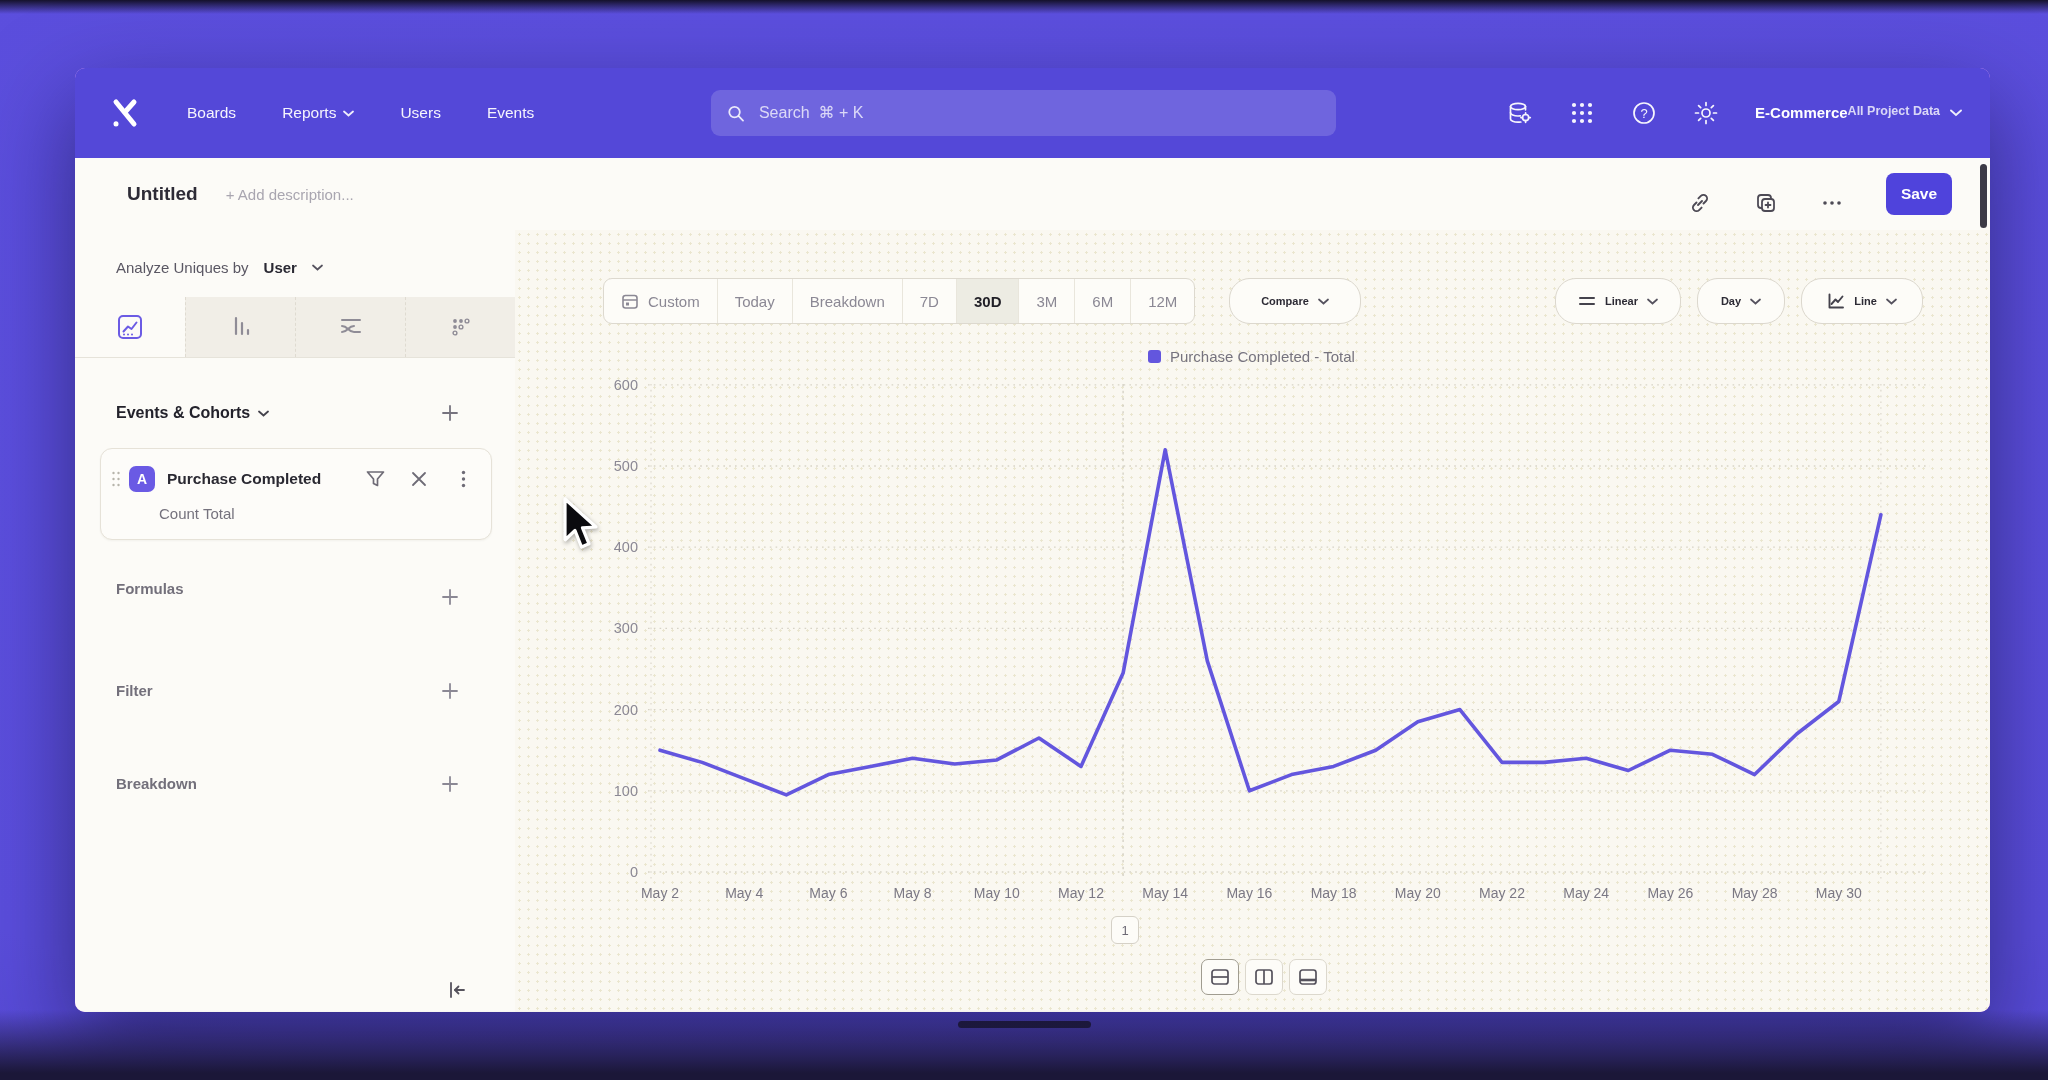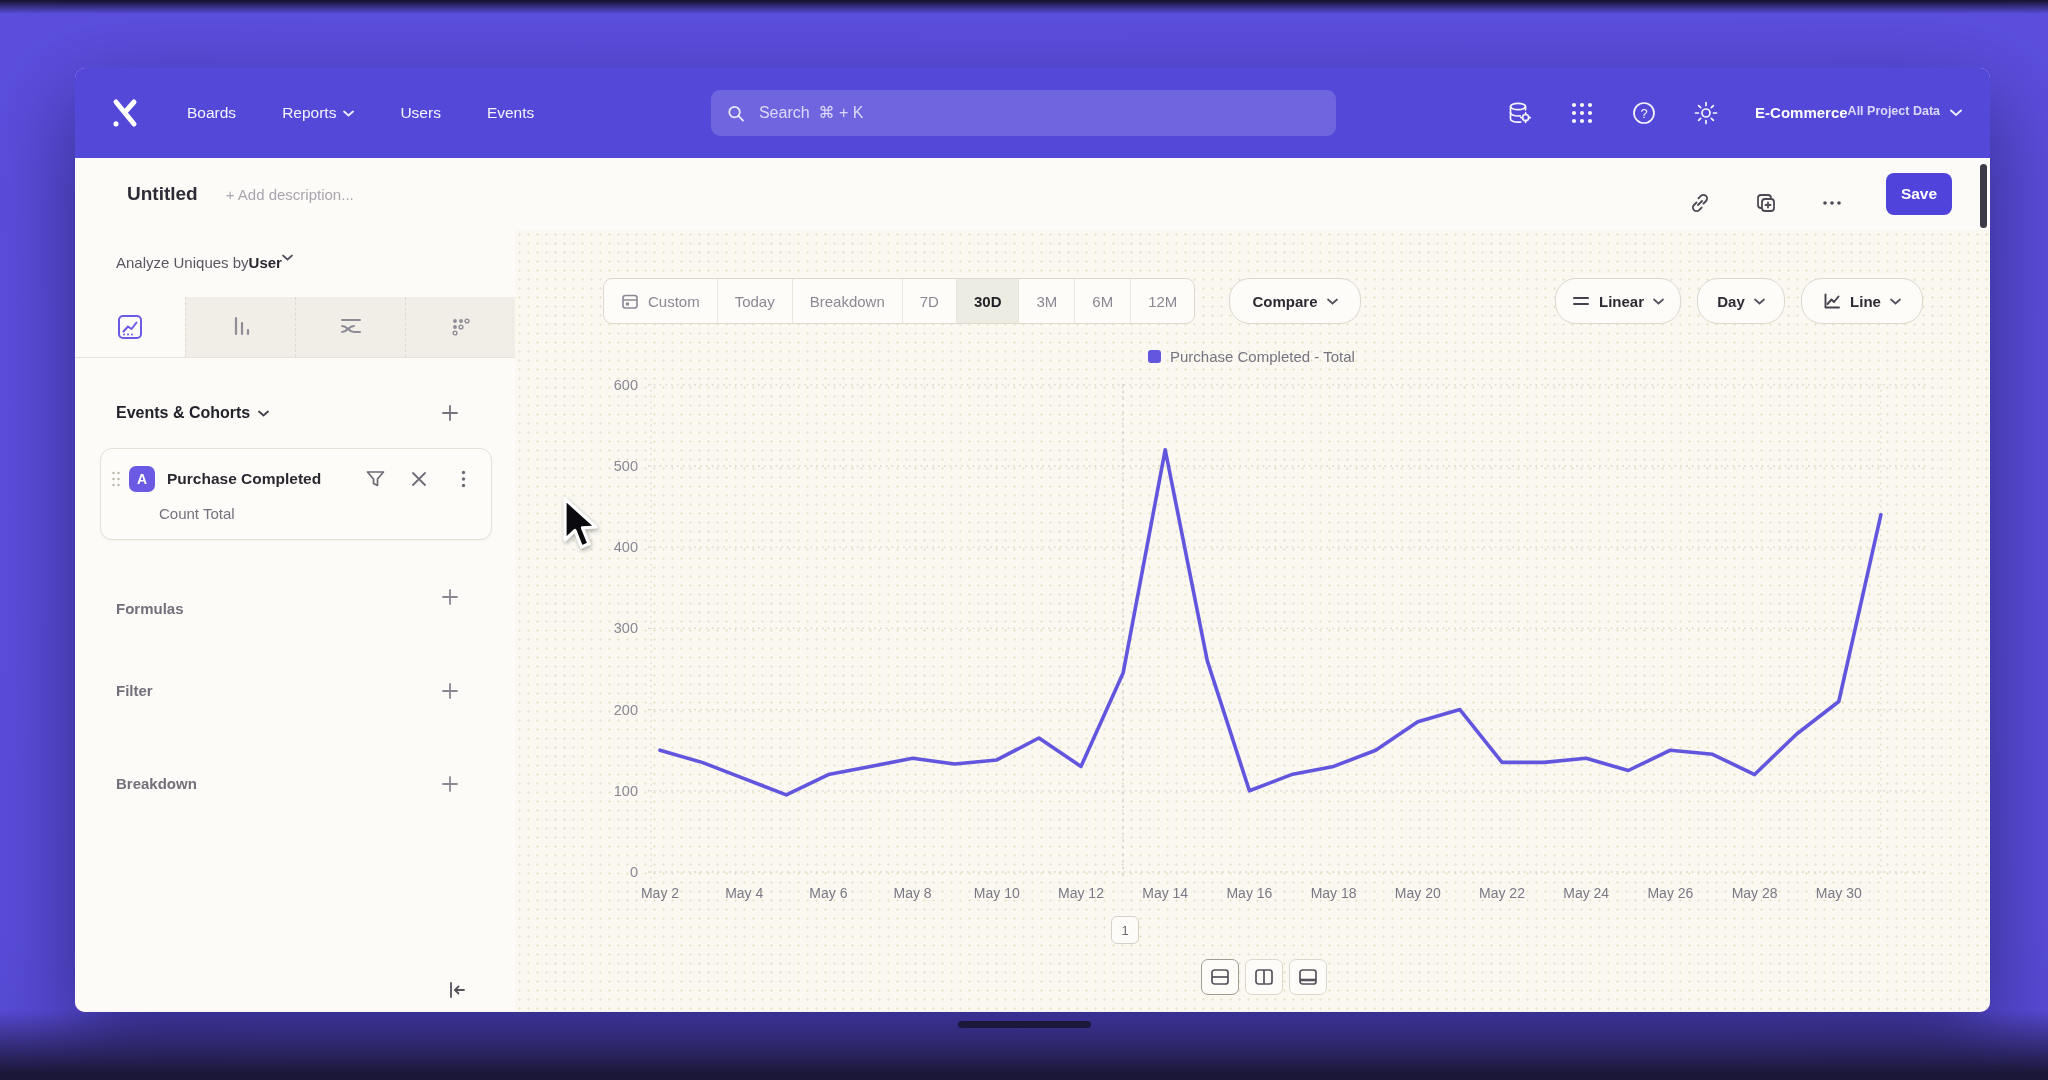--- a/index.html
+++ b/index.html
@@ -38,21 +38,21 @@
   .doc-desc{margin-left:28px;font-size:15px;color:#a9a6b0;cursor:text}
   .title-actions{margin-left:auto;display:flex;align-items:flex-end;gap:42px;margin-right:38px}
   .tb-icon{width:24px;height:24px;color:#4d4a55;display:flex;align-items:center;justify-content:center;cursor:pointer}
   .save-btn{width:66px;height:42px;border-radius:8px;background:#4f43dc;color:#fff;font-size:15.5px;font-weight:bold;
     display:flex;align-items:center;justify-content:center;border:none;cursor:pointer;font-family:inherit}
 
   .scroll-thumb{position:absolute;right:3px;top:96px;width:7px;height:64px;border-radius:4px;background:#3c3a46}
 
   
   .sidebar{position:absolute;left:0;top:162px;bottom:0;width:440px;background:#fcfbf7;border-right:1px solid #e8e5dc}
-  .analyze-row{position:absolute;left:41px;top:24px;height:26px;display:flex;align-items:flex-start;gap:0;font-size:15px;color:#5a5763}
+  .analyze-row{position:absolute;left:41px;top:24px;height:26px;display:flex;align-items:center;gap:15px;font-size:15px;color:#5a5763}
   .analyze-val{font-weight:bold;color:#2a2933}
   .tabs{position:absolute;left:0;top:67px;width:440px;height:60px;display:flex;border-bottom:1px solid #e6e3da}
   .tab{width:110px;height:60px;display:flex;align-items:center;justify-content:center;background:#f1eee7;border-left:1px dashed #dfdbd1;box-sizing:border-box;cursor:pointer}
   .tab:first-child{border-left:none}
   .tab.active{background:#fcfbf7}
   .side-header{position:absolute;left:41px;height:26px;display:flex;align-items:center;gap:8px;font-size:16px;font-weight:bold;color:#23222b}
   .plus{position:absolute;left:362px;width:26px;height:26px;display:flex;align-items:center;justify-content:center;color:#8b8894;cursor:pointer}
   .event-card{position:absolute;left:25px;top:218px;width:390px;height:90px;border:1px solid #e6e2d8;border-radius:12px;background:#fdfcf9;box-shadow:0 1px 2px rgba(60,55,40,.05)}
   .card-row1{position:absolute;left:0;top:16px;width:100%;height:28px;display:flex;align-items:center}
   .drag-handle{margin-left:10px;color:#b7b4ab;cursor:grab}
@@ -65,21 +65,21 @@
   .collapse-btn{position:absolute;left:368px;top:746px;width:28px;height:28px;display:flex;align-items:center;justify-content:center;color:#55525c;cursor:pointer}
 
   
   .main{position:absolute;left:440px;top:162px;right:0;bottom:0;background:#faf8f1;
     background-image:radial-gradient(circle, rgba(196,184,120,.28) 1px, transparent 1.4px);background-size:9px 9px}
   .toolbar-seg{position:absolute;left:88px;top:48px;height:46px;display:flex;align-items:stretch;border:1px solid #ddd9cf;border-radius:9px;background:#fdfcf8;box-sizing:border-box;overflow:hidden}
   .seg{display:flex;align-items:center;padding:0 17px;font-size:15px;color:#8b8894;border-left:1px solid #e9e6dc;cursor:pointer;gap:9px;white-space:nowrap}
   .seg:first-child{border-left:none;color:#8b8894}
   .seg.active{background:#edece3;color:#201f26;font-weight:bold}
   .btn{position:absolute;top:48px;height:46px;border:1px solid #dcd8ce;border-radius:21px;background:#fdfcf8;box-sizing:border-box;
-    display:flex;align-items:center;justify-content:center;gap:9px;font-size:15px;font-weight:bold;color:#2c2a34;cursor:pointer}
+    display:flex;align-items:center;justify-content:center;gap:9px;font-size:11px;font-weight:bold;color:#2c2a34;cursor:pointer}
   .legend{position:absolute;left:633px;top:118px;display:flex;align-items:center;gap:9px}
   .legend-swatch{width:13px;height:13px;border-radius:3px;background:#6a5ae4}
   .legend-label{font-size:15px;color:#76737e}
   #chart-svg{position:absolute;left:0;top:0;width:100%;height:100%}
   .annotation-badge{position:absolute;left:596px;top:686px;width:26px;height:26px;border:1px solid #d5d1c7;border-radius:6px;background:#fdfcf8;
     display:flex;align-items:center;justify-content:center;font-size:13px;color:#6d6a75;cursor:pointer}
   .layout-toggles{position:absolute;left:686px;top:729px;display:flex;gap:6px}
   .layout-btn{width:38px;height:36px;border:1.5px solid #dcd8cd;border-radius:7px;background:#fdfcf8;display:flex;align-items:center;justify-content:center;color:#55525c;cursor:pointer;box-sizing:border-box}
   .layout-btn.active{border-color:#a09c90}
 
@@ -286,21 +286,21 @@
                 <circle cx="2.5" cy="2.5" r="1.7"></circle>
                 <circle cx="2.5" cy="9" r="1.7"></circle>
                 <circle cx="2.5" cy="15.5" r="1.7"></circle>
               </svg>
           </div>
         </div>
       </div>
       <div class="card-row2">Count Total</div>
     </div>
 
-    <div class="section-label" style="top:370px">Formulas</div>
+    <div class="section-label" style="top:350px">Formulas</div>
     <div class="plus" style="top:354px">
       <svg width="18" height="18" viewBox="0 0 18 18" fill="none" stroke="#8b8894" stroke-width="1.8" stroke-linecap="round">
           <path d="M9 2 V16 M2 9 H16"></path>
         </svg>
     </div>
     <div class="section-label" style="top:452px">Filter</div>
     <div class="plus" style="top:448px">
       <svg width="18" height="18" viewBox="0 0 18 18" fill="none" stroke="#8b8894" stroke-width="1.8" stroke-linecap="round">
           <path d="M9 2 V16 M2 9 H16"></path>
         </svg>

